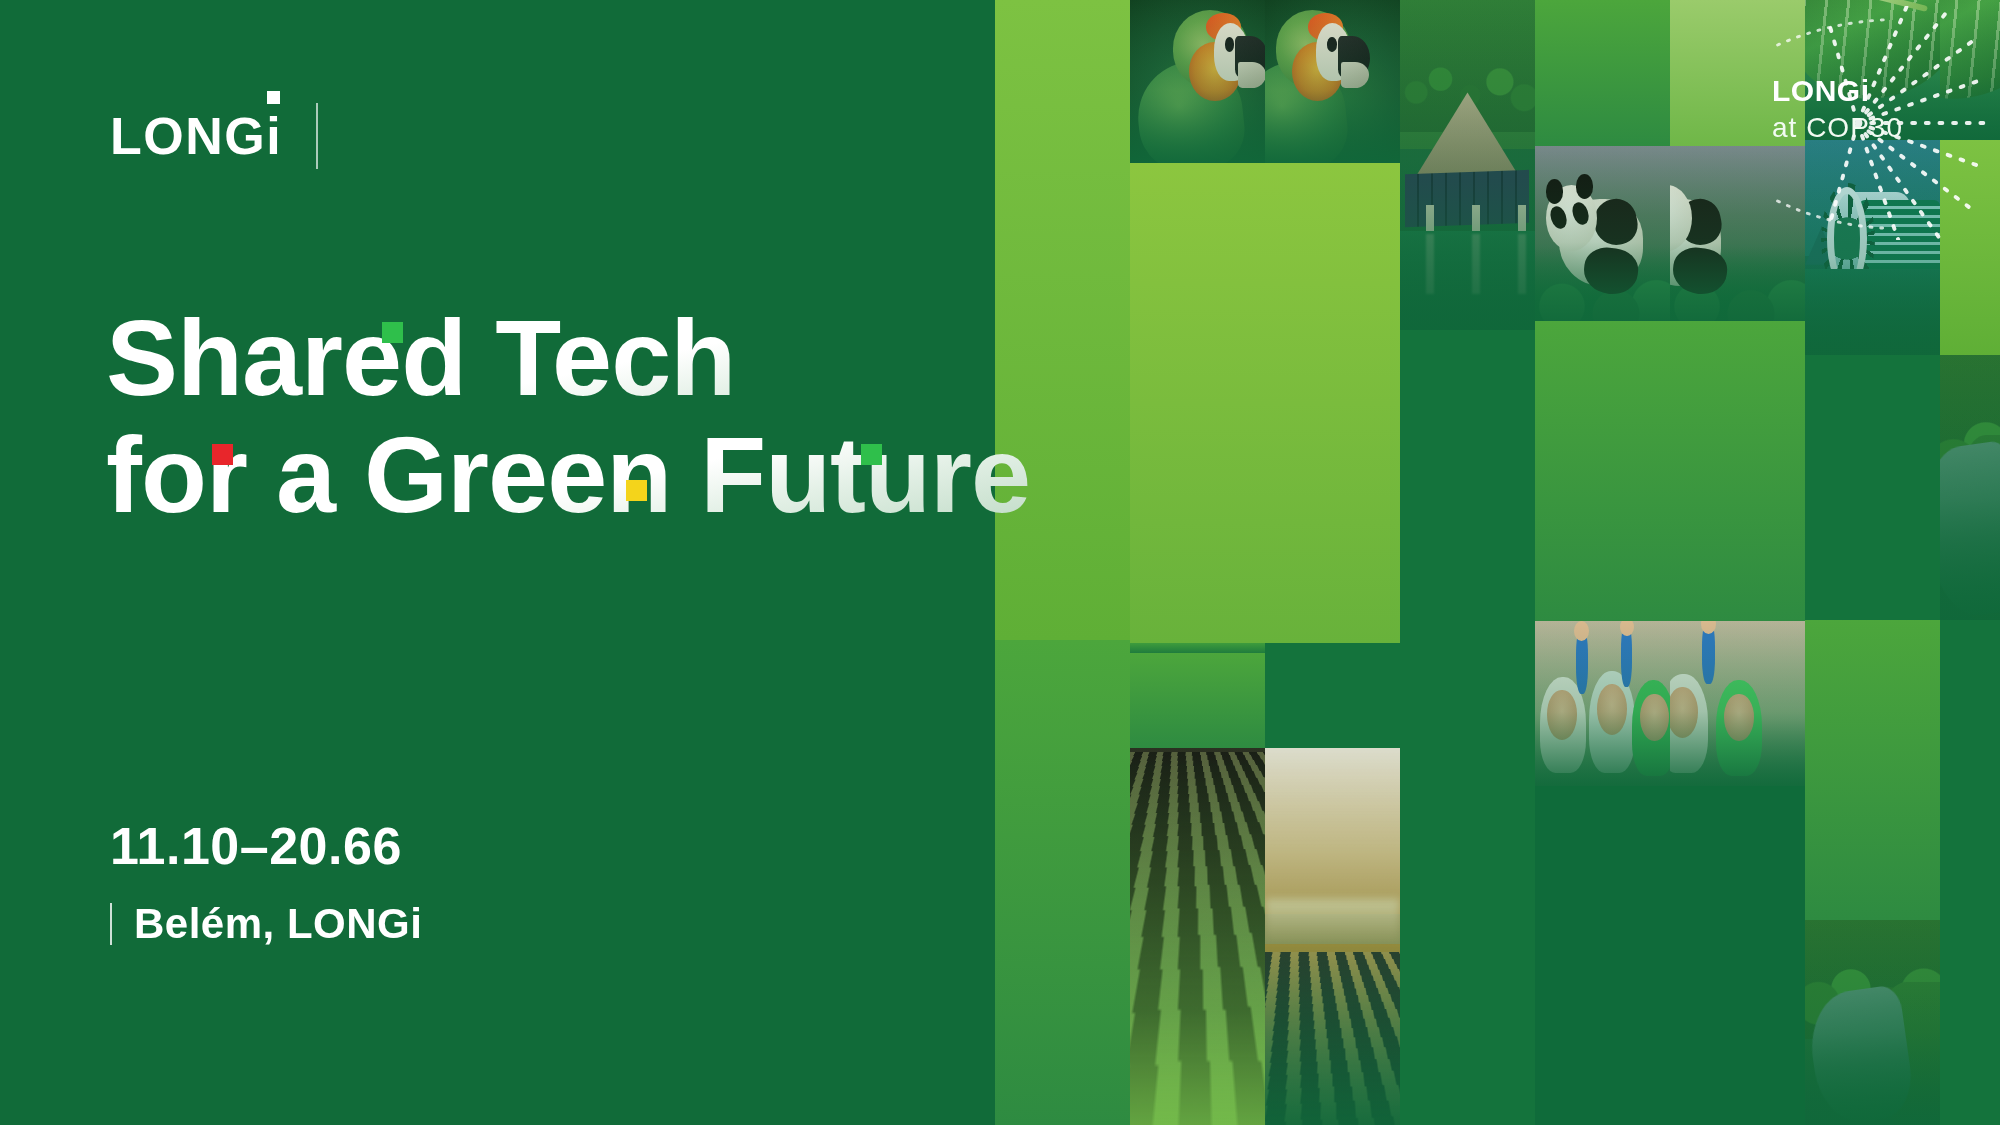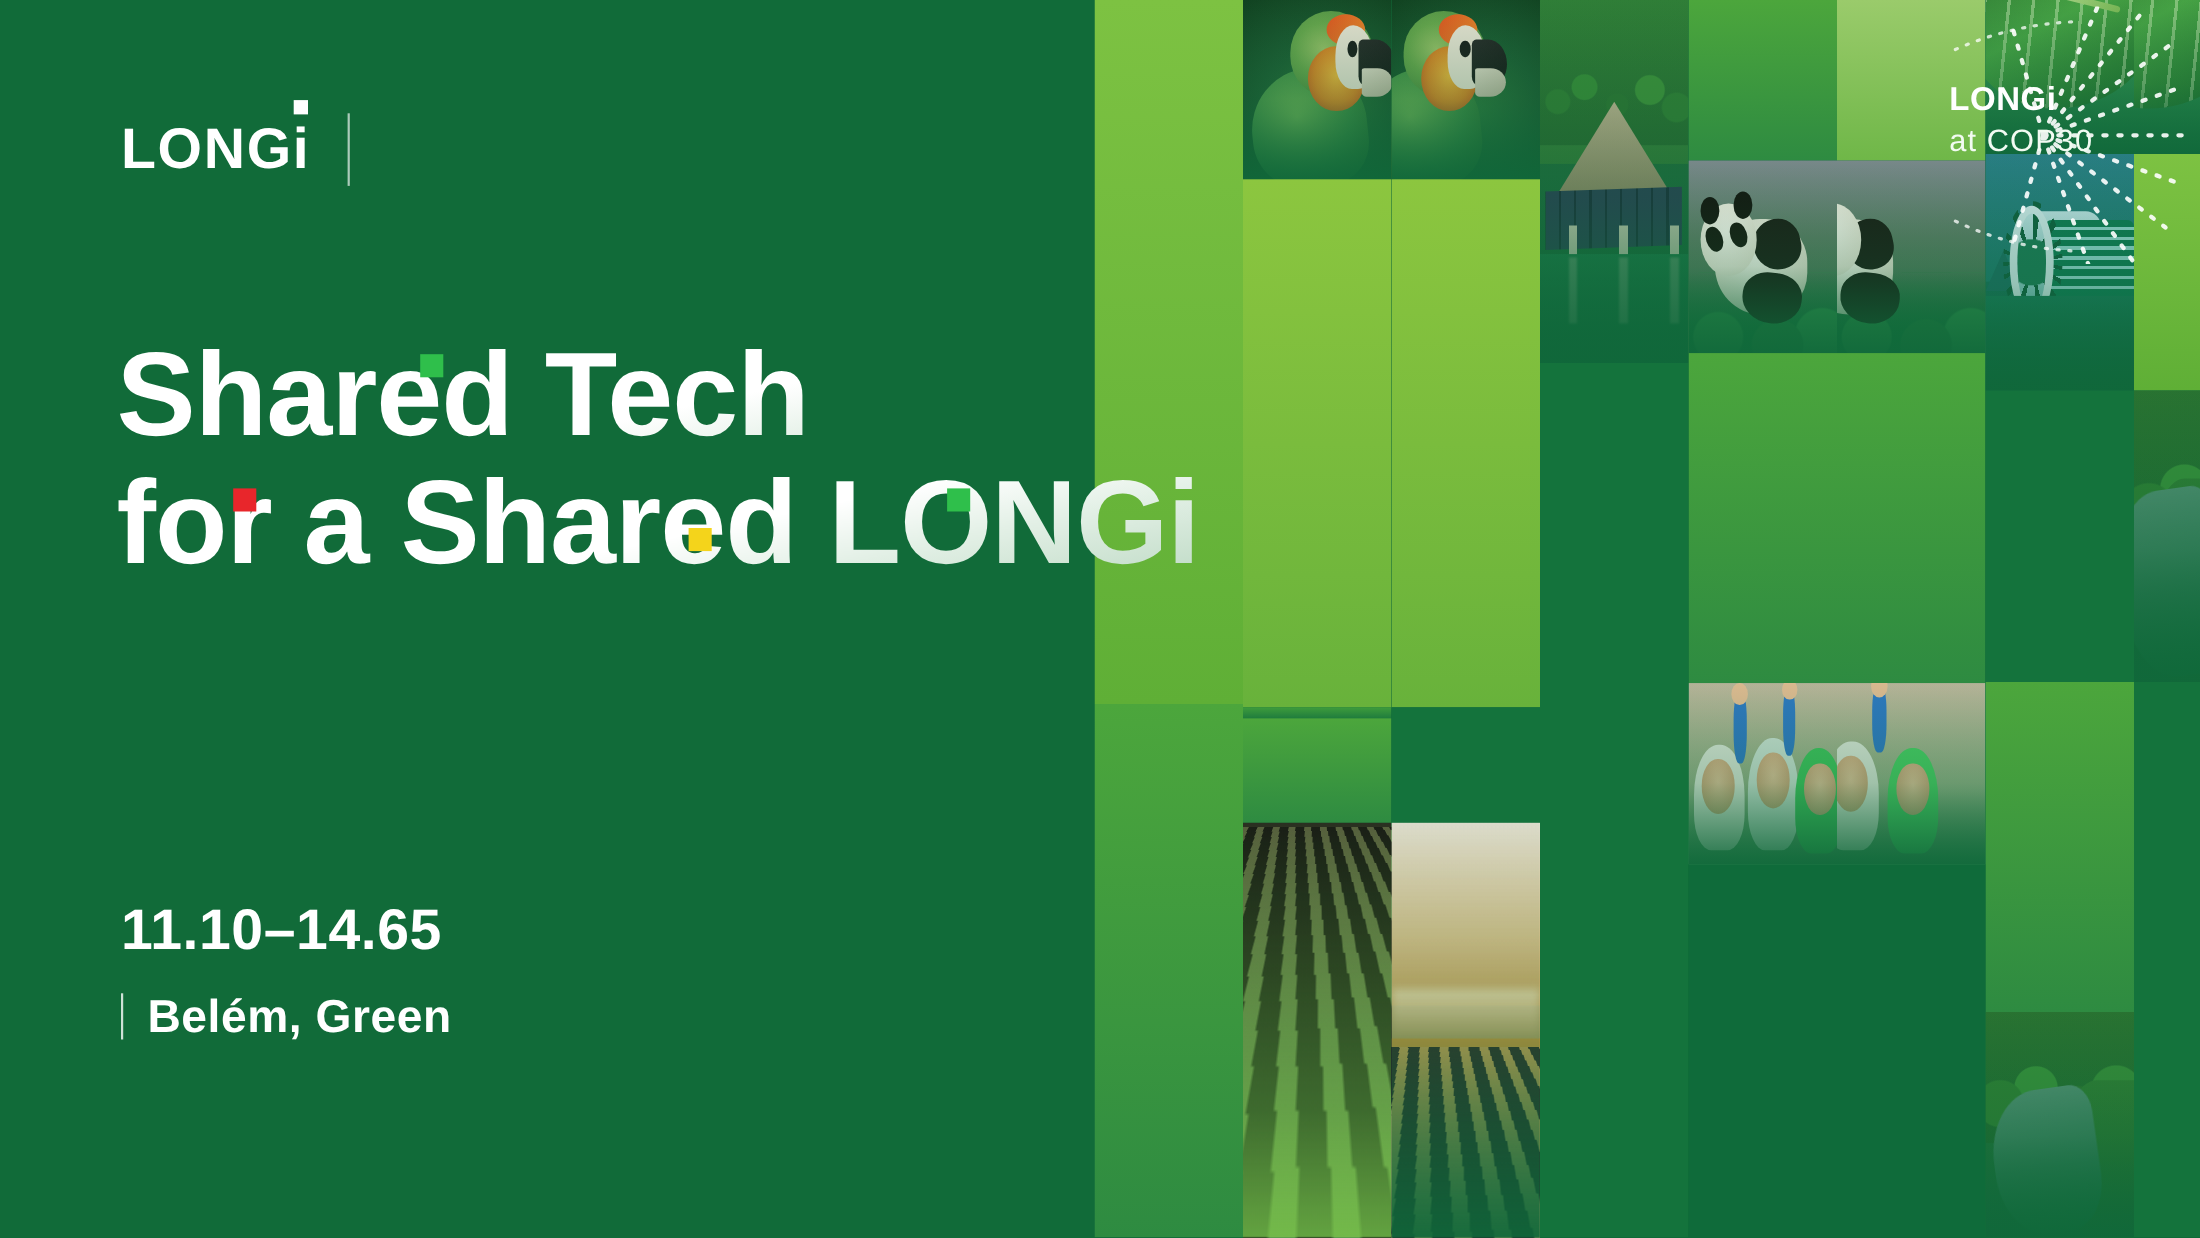--- a/index.html
+++ b/index.html
@@ -416,32 +416,32 @@
       <div class="longi-word">
         <span>LONGi</span>
         <span class="dot"></span>
       </div>
       <div class="logo-sep"></div>
     </div>
 
     <div class="headline">
       <div class="hl-line">Shared Tech</div>
       <span class="accent green" style="left:276px; top:22px;"></span>
-      <div class="hl-line">for a Shared LONGi</div>
+      <div class="hl-line">for a Green Future</div>
       <span class="accent red" style="left:106px; top:144px;"></span>
       <span class="accent yellow" style="left:520px; top:180px;"></span>
       <span class="accent green2" style="left:755px; top:144px;"></span>
     </div>
 
 
     <div class="datebox">
-      <div class="dateline">11.10–14.65</div>
+      <div class="dateline">11.10–20.66</div>
       <div class="locline">
         <span class="loc-sep"></span>
-        <span class="loc-en">Belém, Green</span>
+        <span class="loc-en">Belém, LONGi</span>
       </div>
     </div>
   </div>
 
   <div id="badge">
     <svg class="badge-rays" viewBox="0 0 320 240">
       <g stroke="#ffffff" stroke-width="4" stroke-linecap="round" stroke-dasharray="3 11" opacity="0.9">
         <line x1="178" y1="120" x2="318" y2="120"></line>
         <line x1="178" y1="120" x2="310" y2="74"></line>
         <line x1="178" y1="120" x2="296" y2="36"></line>

